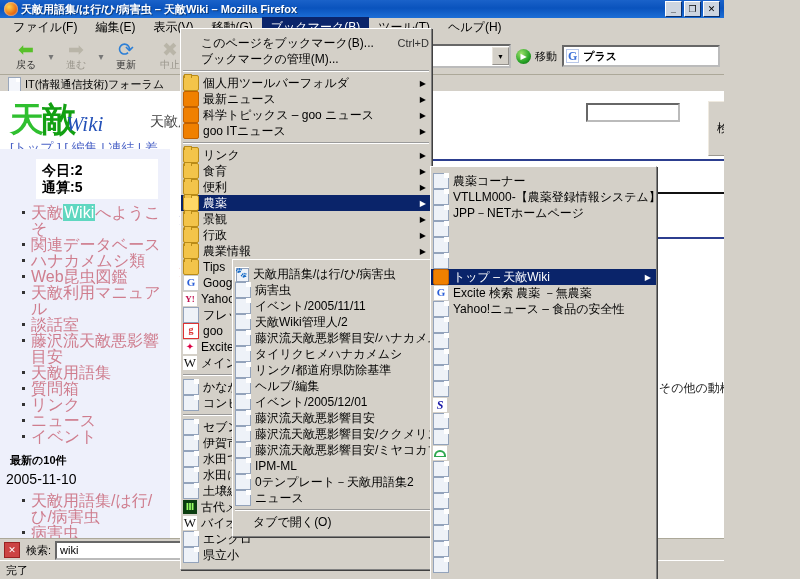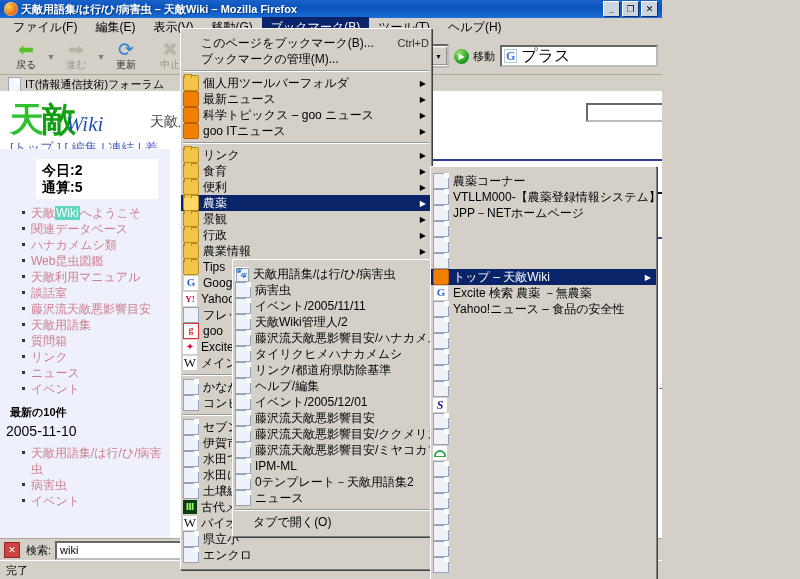--- a/index.html
+++ b/index.html
@@ -3,21 +3,21 @@
 <meta charset="utf-8">
 <style>
   html,body{margin:0;padding:0;}
   body{
     width:800px;height:579px;overflow:hidden;
     font-family:"Liberation Sans","DejaVu Sans",sans-serif;
     font-size:12px;
     background:#d4d0c8;
     -webkit-font-smoothing:none;
   }
-  .app{position:relative;width:662px;height:579px;overflow:hidden;}
+  .app{position:relative;width:724px;height:579px;overflow:hidden;}
 
   
   .titlebar{
     height:18px;
     background:linear-gradient(180deg,#1a62c9 0%,#0a53bd 45%,#1c6ed6 100%);
     display:flex;align-items:center;
     color:#fff;font-size:11px;font-weight:bold;
     padding:0 2px;
   }
   .tb-icon{width:14px;height:14px;margin:0 3px 0 2px;flex:none;
@@ -52,21 +52,21 @@
   .urldrop{width:15px;height:16px;background:#d4d0c8;border:1px outset #e8e4dc;
     display:flex;align-items:center;justify-content:center;font-size:7px;}
   .goicon{width:15px;height:15px;border-radius:50%;margin:0 4px 0 2px;
     background:radial-gradient(circle at 35% 30%,#9ce06a,#26a326 60%,#0d5e0d);
     display:flex;align-items:center;justify-content:center;color:#fff;font-size:8px;}
   .golabel{font-size:11px;margin-right:5px;}
   .searchbox{width:150px;height:18px;background:#fff;border:2px inset #bbb;
     display:flex;align-items:center;padding:0 2px;}
   .gicon{font-family:"Liberation Serif",serif;color:#3a6fd8;font-weight:bold;
     font-size:12px;border:1px solid #b9c8e8;padding:0 1px;margin-right:4px;line-height:12px;}
-  .searchbox .sv{font-size:16px;color:#000;}
+  .searchbox .sv{font-size:11px;color:#000;font-weight:bold;}
 
   
   .ptbar{height:18px;background:#d4d0c8;display:flex;
     padding-left:4px;border-bottom:1px solid #3b82f6;}
   .ptitem{display:flex;align-items:center;font-size:11px;padding:1px 4px;}
   .pg-ico{width:11px;height:13px;margin-right:4px;background:#f4f6fb;
     border:1px solid #9aa7bb;position:relative;flex:none;}
   .pg-ico:after{content:'';position:absolute;right:0;top:0;border-width:0 0 4px 4px;
     border-style:solid;border-color:#9aa7bb #9aa7bb #fff #fff;}
 
@@ -81,21 +81,21 @@
     background:#d4d0c8;border:1px outset #efeae0;}
   .scr-btn.bot{position:absolute;bottom:0;left:0;}
 
   .page{position:absolute;left:0;top:0;width:785px;height:447px;background:#fff;}
 
   
   .sb{position:absolute;left:0;top:58px;width:170px;bottom:0;background:#eef0fb;}
   .counter{margin:10px 0 0 36px;width:110px;background:#fff;padding:3px 6px;
     font-size:14px;font-weight:bold;line-height:17px;color:#000;}
   .sblist{list-style:none;margin:6px 0 0 0;padding:0 0 0 22px;}
-  .sblist li{font-size:12px;line-height:16px;color:#cf7d8e;position:relative;
+  .sblist li{font-size:16px;line-height:16px;color:#cf7d8e;position:relative;
     padding-left:9px;}
   .sblist li:before{content:'';position:absolute;left:0;top:6px;width:3px;height:3px;
     background:#333;}
   .hl{background:#5fd7c0;color:#fff;padding:0 1px;}
   .sb-recent{font-size:11px;font-weight:bold;color:#000;margin:8px 0 2px 10px;}
   .sb-date{font-size:14px;color:#000;margin:3px 0 1px 6px;}
 
   
   .logo{position:absolute;left:10px;top:6px;font-family:"Liberation Serif",serif;}
   .logo .k1{font-size:34px;font-weight:bold;color:#2fbf2f;letter-spacing:-2px;}
@@ -467,25 +467,25 @@
       <div class="row">
         <span class="ico kodai">Ⅲ</span>
         <span class="lbl">古代メ</span>
       </div>
       <div class="row">
         <span class="ico wiki">W</span>
         <span class="lbl">バイオ</span>
       </div>
       <div class="row">
         <span class="ico doc"></span>
+        <span class="lbl">エンクロ</span>
+      </div>
+      <div class="row">
+        <span class="ico doc"></span>
         <span class="lbl">県立小</span>
-      </div>
-      <div class="row">
-        <span class="ico doc"></span>
-        <span class="lbl">エンクロ</span>
       </div>
     </div>
   <div class="menu" id="menuTop">
       <div class="row">
         <span class="ico wikipage"></span>
         <span class="lbl">天敵用語集/は行/ひ/病害虫</span>
       </div>
       <div class="row">
         <span class="ico doc"></span>
         <span class="lbl">病害虫</span>

